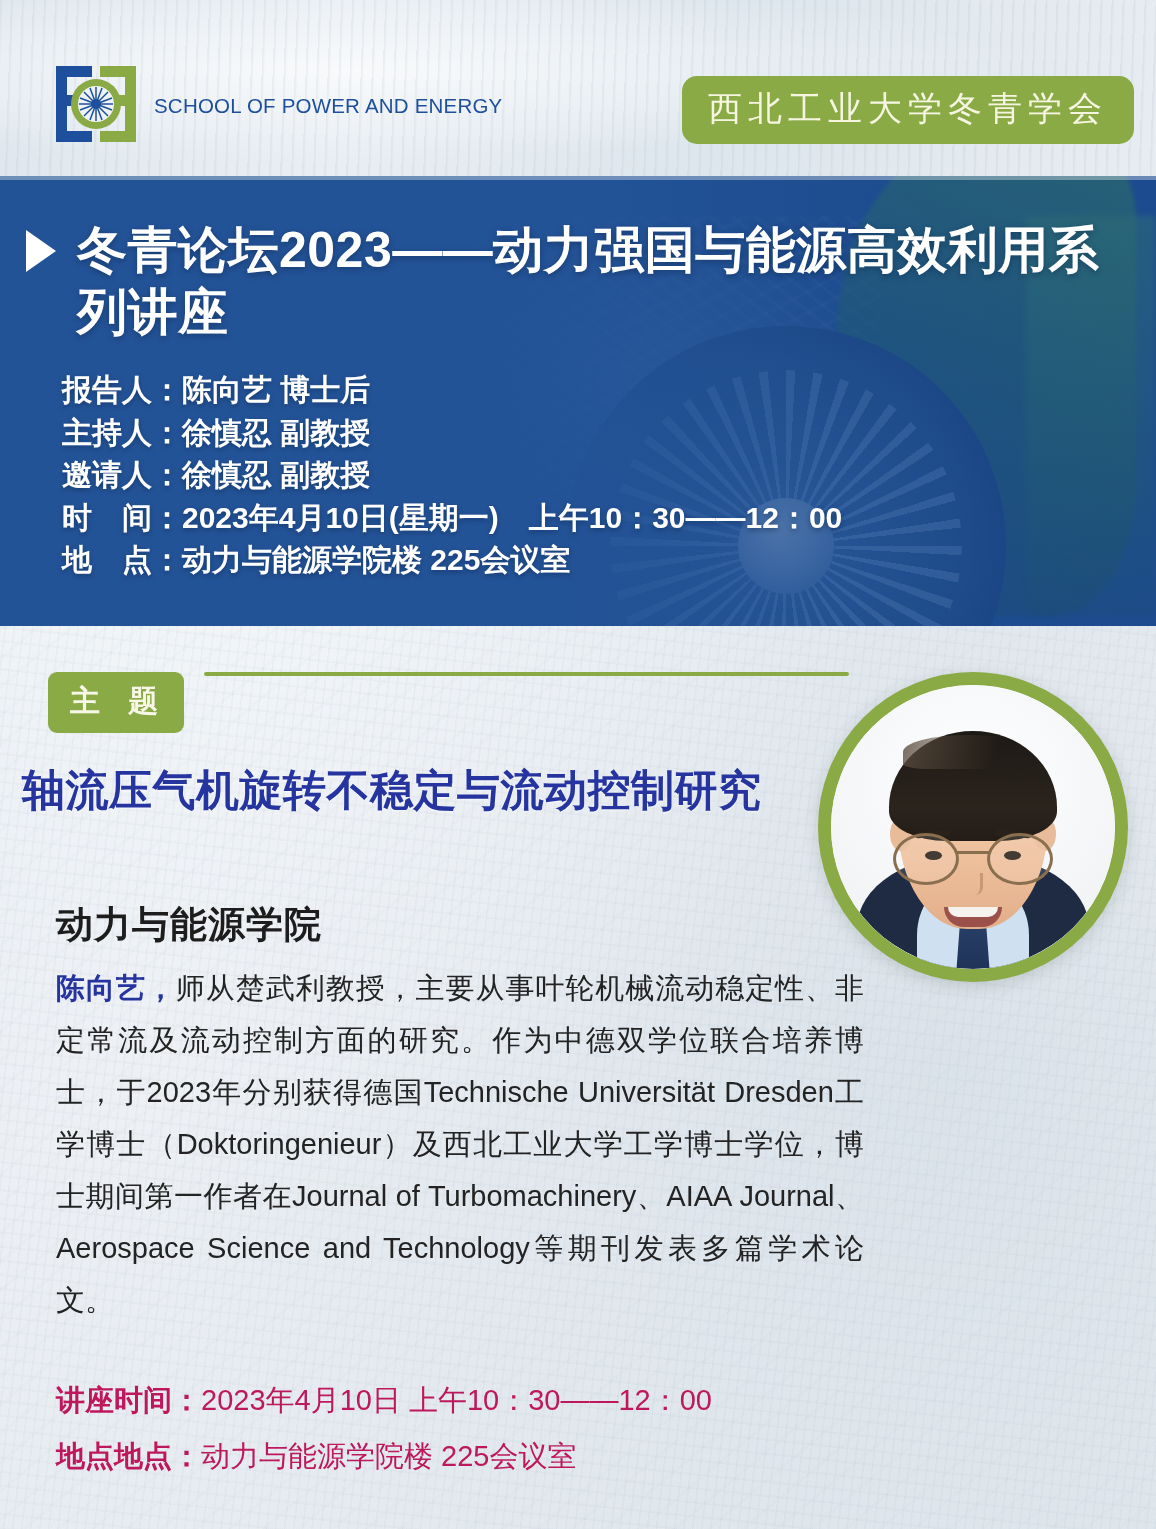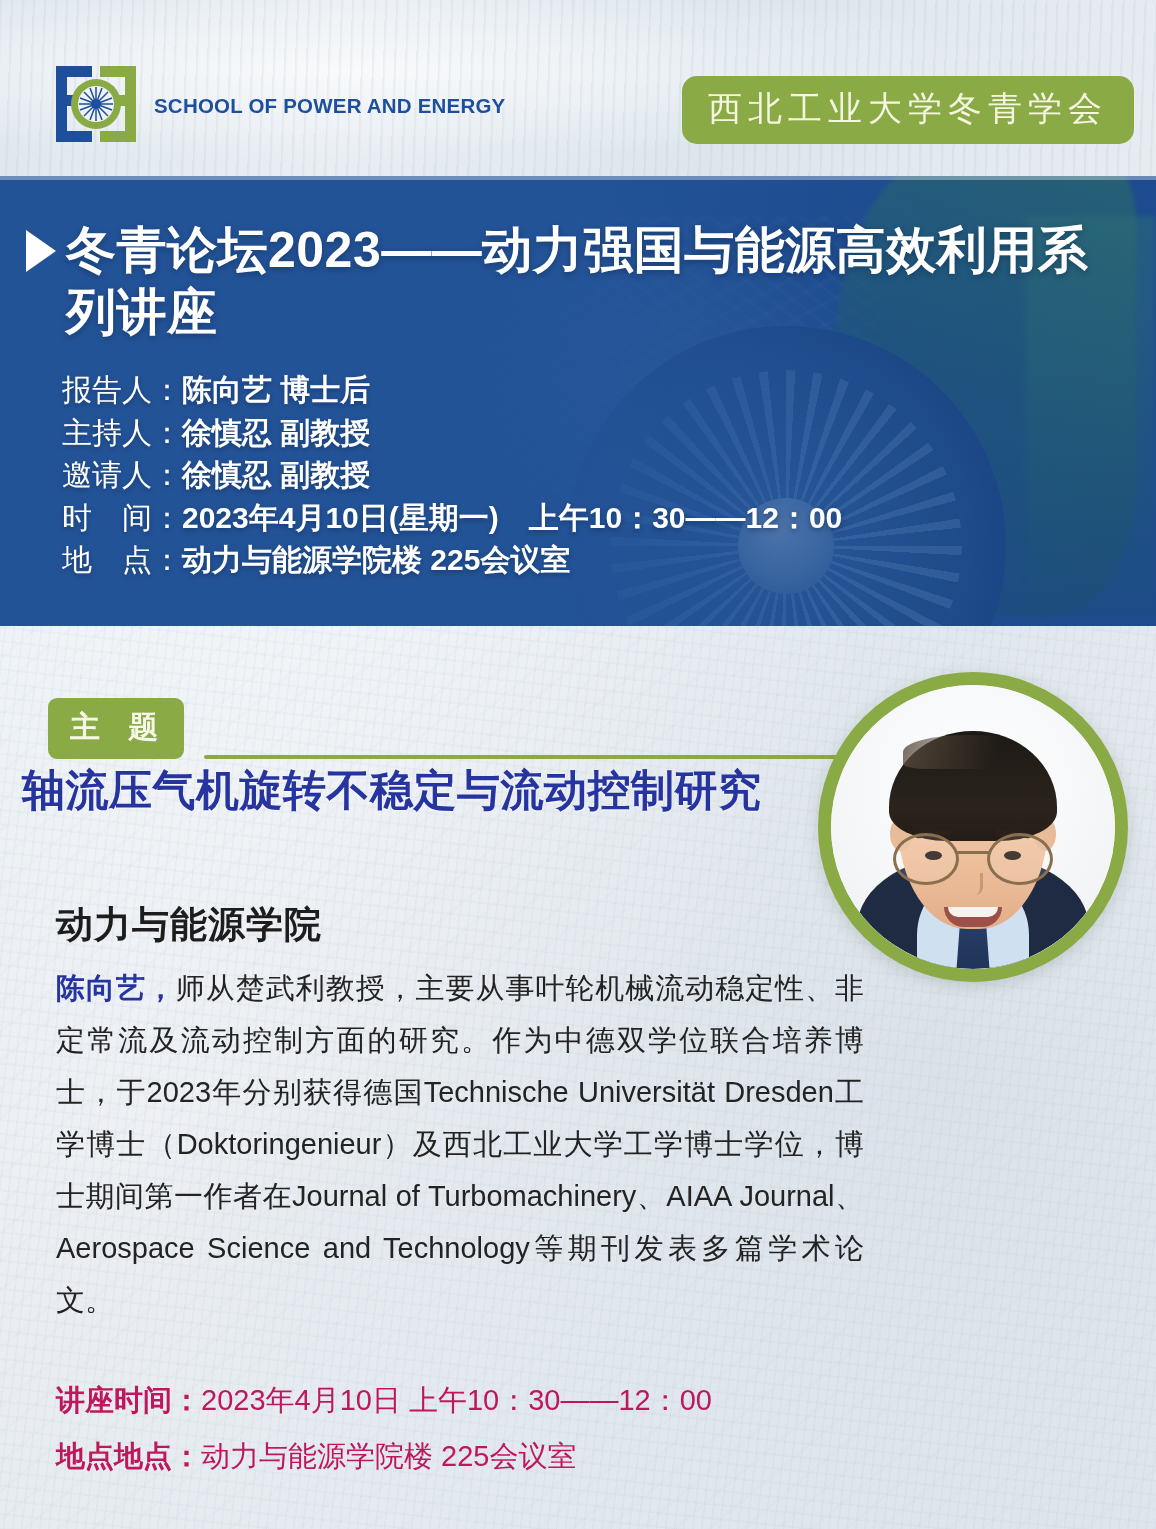--- a/index.html
+++ b/index.html
@@ -41,21 +41,21 @@
   }
 
   .logo{position:absolute;left:52px;top:62px;display:flex;align-items:center;gap:14px;}
   .logo-mark{position:relative;width:88px;height:84px;flex:0 0 auto;}
   .logo-text{display:flex;flex-direction:column;line-height:1;}
   .logo-cn{
     font-family:"Liberation Sans","DejaVu Sans",sans-serif;
     font-size:43px;font-weight:bold;color:#1d4f9c;letter-spacing:1px;
   }
   .logo-en{
-    font-size:20.5px;font-weight:bold;color:#1d4f9c;letter-spacing:.2px;
+    font-size:20.5px;font-weight:normal;color:#1d4f9c;letter-spacing:.2px;
     margin-top:5px;
   }
 
   .badge-assoc{
     position:absolute;right:22px;top:76px;
     background:#8aaa46;border-radius:15px;
     padding:10px 26px 12px 26px;
     color:#f5f5e0;
     font-family:"Liberation Serif","DejaVu Serif",serif;
     font-size:34px;letter-spacing:6px;white-space:nowrap;text-align:center;
@@ -106,42 +106,42 @@
   }
   .banner-tint{
     position:absolute;inset:0;
     background:
       linear-gradient(90deg, #235397 0%, #235397 38%, rgba(35,83,151,.92) 52%, rgba(30,76,142,.70) 72%, rgba(28,72,138,.62) 100%);
   }
   .banner-top-edge{position:absolute;left:0;top:0;width:100%;height:4px;background:rgba(255,255,255,.35);}
 
   .banner-inner{position:absolute;inset:0;padding:44px 40px 0 26px;box-sizing:border-box;}
 
-  .title-row{display:flex;align-items:flex-start;gap:10px;}
+  .title-row{display:flex;align-items:flex-start;gap:21px;}
   .tri{
     width:0;height:0;flex:0 0 auto;margin-top:10px;
     border-left:30px solid #ffffff;
     border-top:21px solid transparent;
     border-bottom:21px solid transparent;
   }
   .banner-title{
     color:#fff;font-weight:bold;font-size:50px;line-height:1.23;
     letter-spacing:.5px;max-width:1030px;
     text-shadow:0 2px 6px rgba(8,30,65,.45);
   }
   .meta{margin:26px 0 0 36px;}
   .meta-line{
     color:#ffffff;font-size:30px;line-height:1.42;white-space:nowrap;
     text-shadow:0 2px 5px rgba(8,30,65,.45);
   }
-  .meta-label{font-weight:normal;}
+  .meta-label{font-weight:bold;}
   .meta-val{font-weight:bold;}
 
   
-  .topic-head{position:absolute;left:48px;top:698px;display:flex;align-items:flex-end;width:1060px;}
+  .topic-head{position:absolute;left:48px;top:672px;display:flex;align-items:flex-start;width:1060px;}
   .topic-chip{
     background:#8aaa46;border-radius:9px;color:#f7f7e8;
     font-size:30px;font-weight:bold;letter-spacing:10px;
     padding:9px 16px 11px 22px;white-space:nowrap;
   }
   .topic-rule{height:4px;background:#8aaa46;flex:0 0 645px;margin-left:20px;border-radius:2px;}
 
   .topic-title{
     position:absolute;left:22px;top:762px;width:830px;
     color:#2634a0;font-size:43px;font-weight:bold;letter-spacing:.5px;

